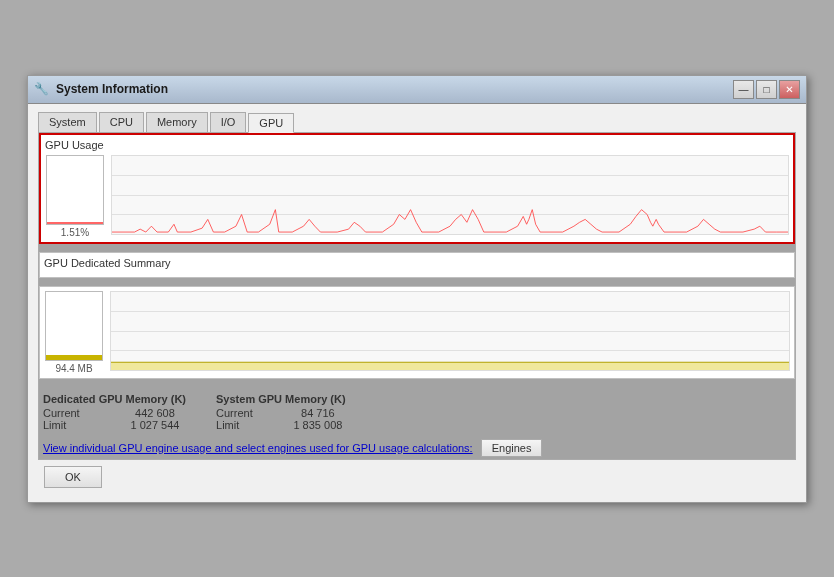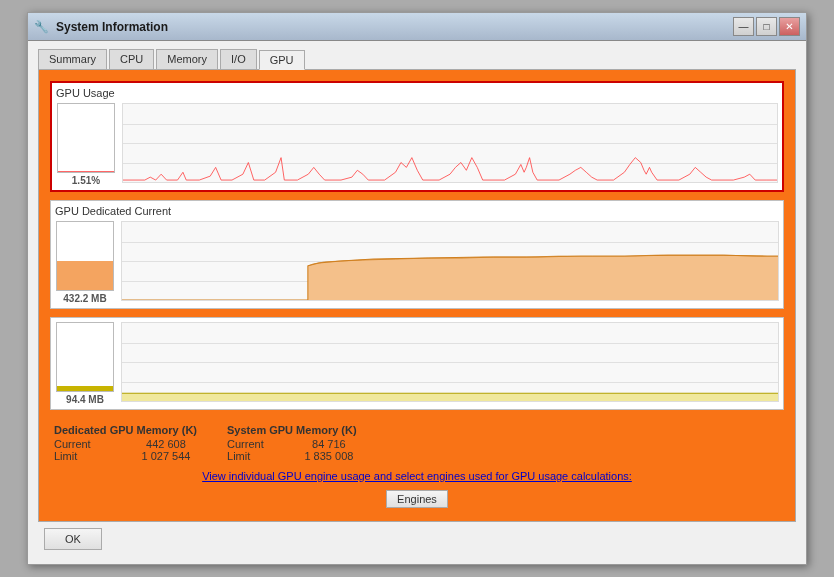--- a/index.html
+++ b/index.html
@@ -84,22 +84,22 @@
       background: #f0f0f0;
       border-bottom: 1px solid #f0f0f0;
       z-index: 1;
       position: relative;
       top: 1px;
     }
 
     
     .tab-panel {
       border: 1px solid #aaa;
-      background: #f97316;
-      padding: 11px;
+      background: #a3a3a3;
+      padding: 0;
     }
 
     
     .section-box {
       border: 1px solid #c0c0c0;
       background: white;
       margin-bottom: 8px;
       padding: 4px;
     }
     .section-box.highlighted {
@@ -116,21 +116,20 @@
       gap: 6px;
     }
 
     
     .mini-gauge {
       width: 60px;
       flex-shrink: 0;
       display: flex;
       flex-direction: column;
       align-items: center;
-      font-weight: bold;
     }
     .gauge-box {
       width: 58px;
       height: 70px;
       border: 1px solid #bbb;
       background: white;
       position: relative;
       overflow: hidden;
     }
     .gauge-fill-gpu {
@@ -224,21 +223,20 @@
     .stats-value { color: #333; text-align: center; }
 
     
     .engines-row {
       display: flex;
       align-items: center;
       gap: 8px;
       padding: 4px 4px 2px;
       font-size: 11px;
       color: #0000cc;
-      flex-direction: column;
     }
     .engines-row a {
       color: #0000cc;
       text-decoration: underline;
       cursor: pointer;
     }
     .engines-btn {
       padding: 2px 10px;
       background: linear-gradient(to bottom, #f5f5f5, #e0e0e0);
       border: 1px solid #aaa;
@@ -284,21 +282,21 @@
     <div class="title-controls">
       <button class="title-btn">—</button>
       <button class="title-btn">□</button>
       <button class="title-btn close">✕</button>
     </div>
   </div>
 
   <div class="content-area">
 
     <div class="tabs">
-      <div class="tab">Summary</div>
+      <div class="tab">System</div>
       <div class="tab">CPU</div>
       <div class="tab">Memory</div>
       <div class="tab">I/O</div>
       <div class="tab active">GPU</div>
     </div>
 
     <div class="tab-panel">
 
       <div class="section-box highlighted gpu-section">
         <div class="section-title">GPU Usage</div>
@@ -316,41 +314,21 @@
             <div class="h-grid-line" style="top:75%"></div>
 
             <svg class="chart-svg" viewBox="0 0 600 80" preserveAspectRatio="none">
               <polyline fill="none" stroke="#ff4444" stroke-width="0.8" points="0,78 20,78 25,75 30,78 35,72 40,78 50,78 55,70 58,78 70,78 80,74 85,65 90,78 100,78 110,72 115,60 120,78 130,78 140,70 145,55 148,78 160,78 170,72 175,65 180,72 185,78 200,78 210,75 215,68 220,72 225,78 240,78 250,70 255,60 260,65 265,55 270,68 275,78 290,78 300,72 305,65 310,60 315,68 320,55 325,65 330,78 350,78 360,72 365,62 368,70 370,65 373,55 376,70 380,78 400,78 410,72 415,68 420,65 425,70 430,75 435,78 450,78 460,70 465,62 470,55 475,60 478,68 480,72 483,65 485,70 490,78 510,78 520,72 525,65 530,70 535,75 540,78 560,78 570,75 575,72 580,78 590,78 600,78"></polyline>
             </svg>
           </div>
         </div>
       </div>
 
       <div class="section-box dedicated-section">
-        <div class="section-title">GPU Dedicated Current</div>
-        <div class="section-inner">
-          <div class="mini-gauge">
-            <div class="gauge-box">
-              <div class="gauge-fill-dedicated"></div>
-            </div>
-            <div class="gauge-label">432.2 MB</div>
-          </div>
-          <div class="chart-area">
-            <div class="h-grid-line" style="top:25%"></div>
-            <div class="h-grid-line" style="top:50%"></div>
-            <div class="h-grid-line" style="top:75%"></div>
-            <svg class="chart-svg" viewBox="0 0 600 80" preserveAspectRatio="none">
-
-              <polygon fill="#f4c08a" stroke="none" points="170,80 170,45 180,42 200,40 230,38 280,37 330,36 380,36 420,35 460,35 500,34 550,34 590,35 600,35 600,80"></polygon>
-              <polyline fill="none" stroke="#d08020" stroke-width="1" points="0,80 170,80 170,45 180,42 200,40 230,38 280,37 330,36 380,36 420,35 460,35 500,34 550,34 590,35 600,35"></polyline>
-
-              <polyline fill="none" stroke="#d08020" stroke-width="0.8" points="170,45 175,43 185,41 200,40 220,39 250,38 280,37 310,37 340,36 370,36 400,35 430,35 460,35 490,34 520,34 550,34 580,35 600,35"></polyline>
-            </svg>
-          </div>
-        </div>
+        <div class="section-title">GPU Dedicated Summary</div>
       </div>
 
       <div class="section-box system-section">
         <div class="section-inner">
           <div class="mini-gauge">
             <div class="gauge-box">
               <div class="gauge-fill-system"></div>
             </div>
             <div class="gauge-label">94.4 MB</div>
           </div>

